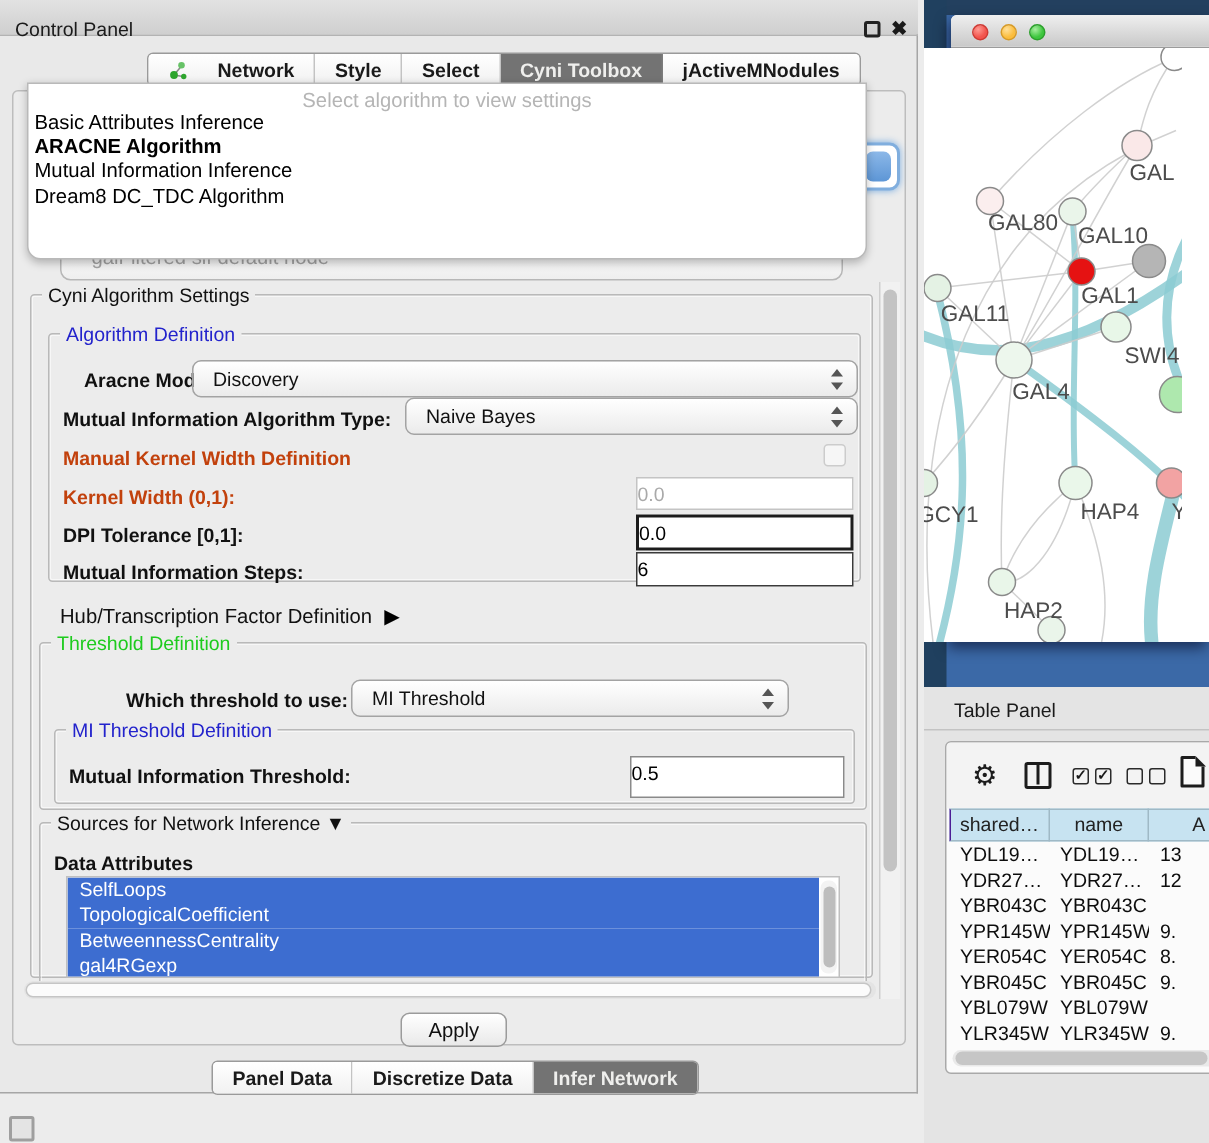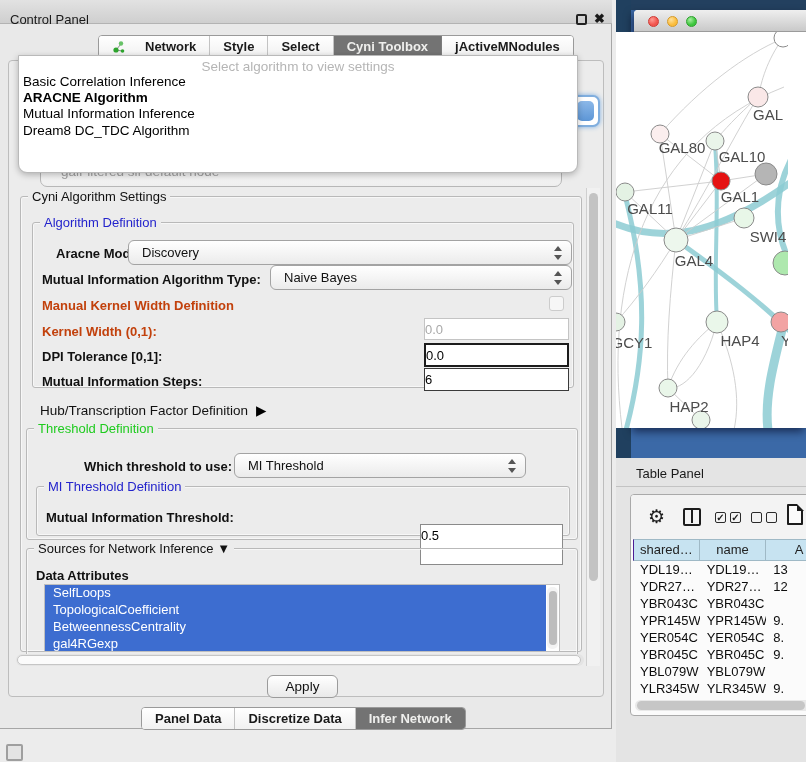--- a/index.html
+++ b/index.html
@@ -176,21 +176,21 @@
   <div class="abs" id="bg-combo">
     <div class="abs" id="bg-combo-text">galFiltered sif default node</div>
   </div>
   <div class="abs" id="bg-combo-focus">
     <div class="stepbtn"></div>
   </div>
 
   <div class="abs" id="algo-popup">
     <div id="algo-popup-ghost">Select algorithm to view settings</div>
     <div id="dd-items">
-        <div class="dd-item">Basic Correlation Inference</div>
+        <div class="dd-item">Basic Attributes Inference</div>
         <div class="dd-item sel">ARACNE Algorithm</div>
         <div class="dd-item">Mutual Information Inference</div>
         <div class="dd-item">Dream8 DC_TDC Algorithm</div>
       </div>
   </div>
 
   <div class="abs" id="settings-clip">
     <div style="position:relative; left:-14px; top:-188px; width:600px; height:680px;">
 
       <div class="grp" id="grp-cyni" style="left:20px; top:196px; width:562px; height:456px;"></div>
@@ -230,21 +230,21 @@
 
       <div class="field-label" style="left:84px; top:459px;">Which threshold to use:</div>
       <div class="combo" style="left:234px; top:453px; width:292px;">
         <span class="ctext">MI Threshold</span>
         <span class="stepper"></span>
       </div>
 
       <div class="grp" style="left:36px; top:486px; width:534px; height:50px;"></div>
       <div class="grp-label lbl-blue" style="left:44px; top:479px;">MI Threshold Definition</div>
       <div class="field-label" style="left:46px; top:510px;">Mutual Information Threshold:</div>
-      <div class="tfield thin" style="left:420px; top:504px; width:143px; height:41px;margin-top:20px;">0.5</div>
+      <div class="tfield thin" style="left:420px; top:504px; width:143px; height:28px;">0.5</div>
 
       <div class="grp" style="left:26px; top:548px; width:552px; height:116px;"></div>
       <div class="grp-label" style="left:34px; top:541px;"><span>Sources for Network Inference</span> <span>▼</span></div>
       <div class="field-label" style="left:36px; top:568px;">Data Attributes</div>
 
       <div class="abs" id="attr-list">
         <div id="attr-items">
             <div class="attr-item" style="background: rgb(61, 109, 208);">SelfLoops</div>
             <div class="attr-item" style="background: rgb(61, 109, 208);">TopologicalCoefficient</div>
             <div class="attr-item" style="background: rgb(61, 109, 208);">BetweennessCentrality</div>

